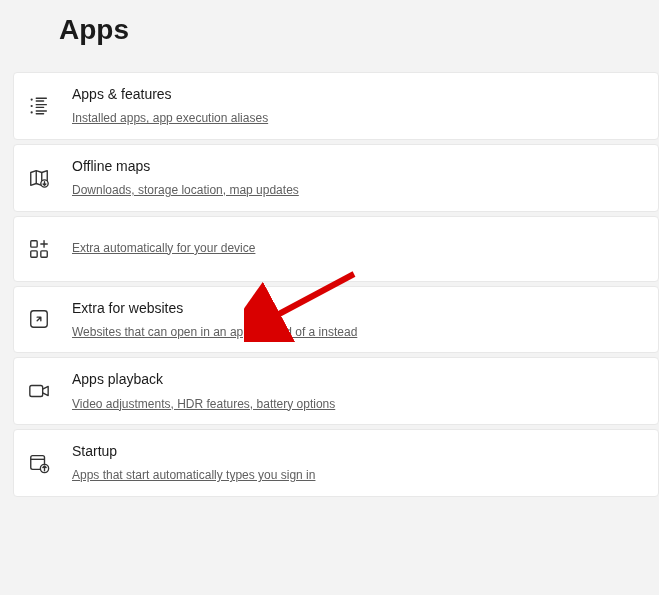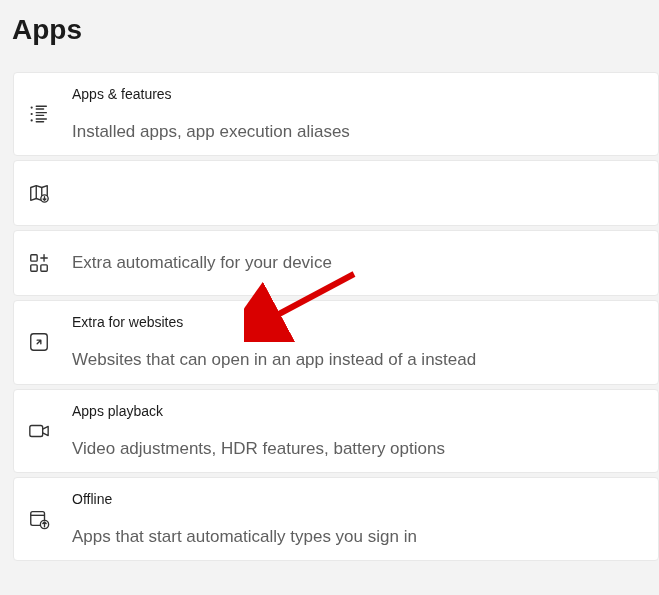--- a/index.html
+++ b/index.html
@@ -11,20 +11,21 @@
       position:relative;
     }
     .page-header {
       padding:14px 0 14px 12px;
     }
     .page-header h1 {
       font-size:28px;
       font-weight:600;
       color:#1b1b1b;
       letter-spacing:0;
+      margin-left:47px;
     }
     .list {
       padding:12px 0 0 13px;
     }
     .card {
       background:#ffffff;
       border:1px solid #e8e8e8;
       border-radius:4px;
       margin-bottom:4px;
       display:flex;
@@ -38,32 +39,33 @@
       display:flex;
       align-items:center;
       justify-content:flex-start;
       flex-shrink:0;
     }
     .card .icon-slot svg { width:22px; height:22px; }
     .card .texts {
       display:flex;
       flex-direction:column;
       justify-content:center;
-      gap:18px;
+      gap:8px;
       padding:12px 0;
     }
     .card .title {
       font-size:14px;
       color:#1b1b1b;
       line-height:1.3;
     }
     .card .subtitle {
-      font-size:17px;
+      font-size:12px;
       color:#5f5f5f;
       line-height:1.3;
+      text-decoration:underline;
     }
     .arrow {
       position:absolute;
       left:244px;
       top:262px;
       pointer-events:none;
     }
   </style>
 </head>
 <body>
@@ -97,20 +99,24 @@
 
   <div class="card">
     <div class="icon-slot">
       <svg viewBox="0 0 24 24" fill="none" stroke="#323232" stroke-width="1.5" stroke-linejoin="round">
         <path d="M3 6 L9 4 L15 6 L21 4 L21 18 L15 20 L9 18 L3 20 Z"></path>
         <line x1="9" y1="4" x2="9" y2="18"></line>
         <line x1="15" y1="6" x2="15" y2="20"></line>
         <circle cx="18" cy="18" r="4" fill="#fff"></circle>
         <path d="M18 16 v4 M16.5 18.5 L18 20 L19.5 18.5" stroke-linecap="round"></path>
       </svg>
+    </div>
+    <div class="texts">
+      <div class="title">Offline maps</div>
+      <div class="subtitle">Downloads, storage location, map updates</div>
     </div>
   </div>
 
   <div class="card">
     <div class="icon-slot">
       <svg viewBox="0 0 24 24" fill="none" stroke="#323232" stroke-width="1.5">
         <rect x="3" y="3" width="7" height="7" rx="1"></rect>
         <rect x="3" y="14" width="7" height="7" rx="1"></rect>
         <rect x="14" y="14" width="7" height="7" rx="1"></rect>
         <line x1="17.5" y1="3" x2="17.5" y2="10" stroke-linecap="round"></line>
@@ -151,21 +157,21 @@
   <div class="card">
     <div class="icon-slot">
       <svg viewBox="0 0 24 24" fill="none" stroke="#323232" stroke-width="1.5">
         <rect x="3" y="4" width="15" height="15" rx="2"></rect>
         <line x1="3" y1="8" x2="18" y2="8"></line>
         <circle cx="18" cy="18" r="4.5" fill="#fff"></circle>
         <path d="M18 20.5 v-5 M16.2 17 L18 15.2 L19.8 17" stroke-linecap="round" stroke-linejoin="round"></path>
       </svg>
     </div>
     <div class="texts">
-      <div class="title">Offline</div>
+      <div class="title">Startup</div>
       <div class="subtitle">Apps that start automatically types you sign in</div>
     </div>
   </div>
 
 </div>
 
 <svg class="arrow" width="120" height="80" viewBox="0 0 120 80">
   <defs>
     <marker id="ah" markerWidth="12" markerHeight="12" refX="3" refY="6" orient="auto">
       <path d="M0 0 L12 6 L0 12 Z" fill="#d90000"></path>

